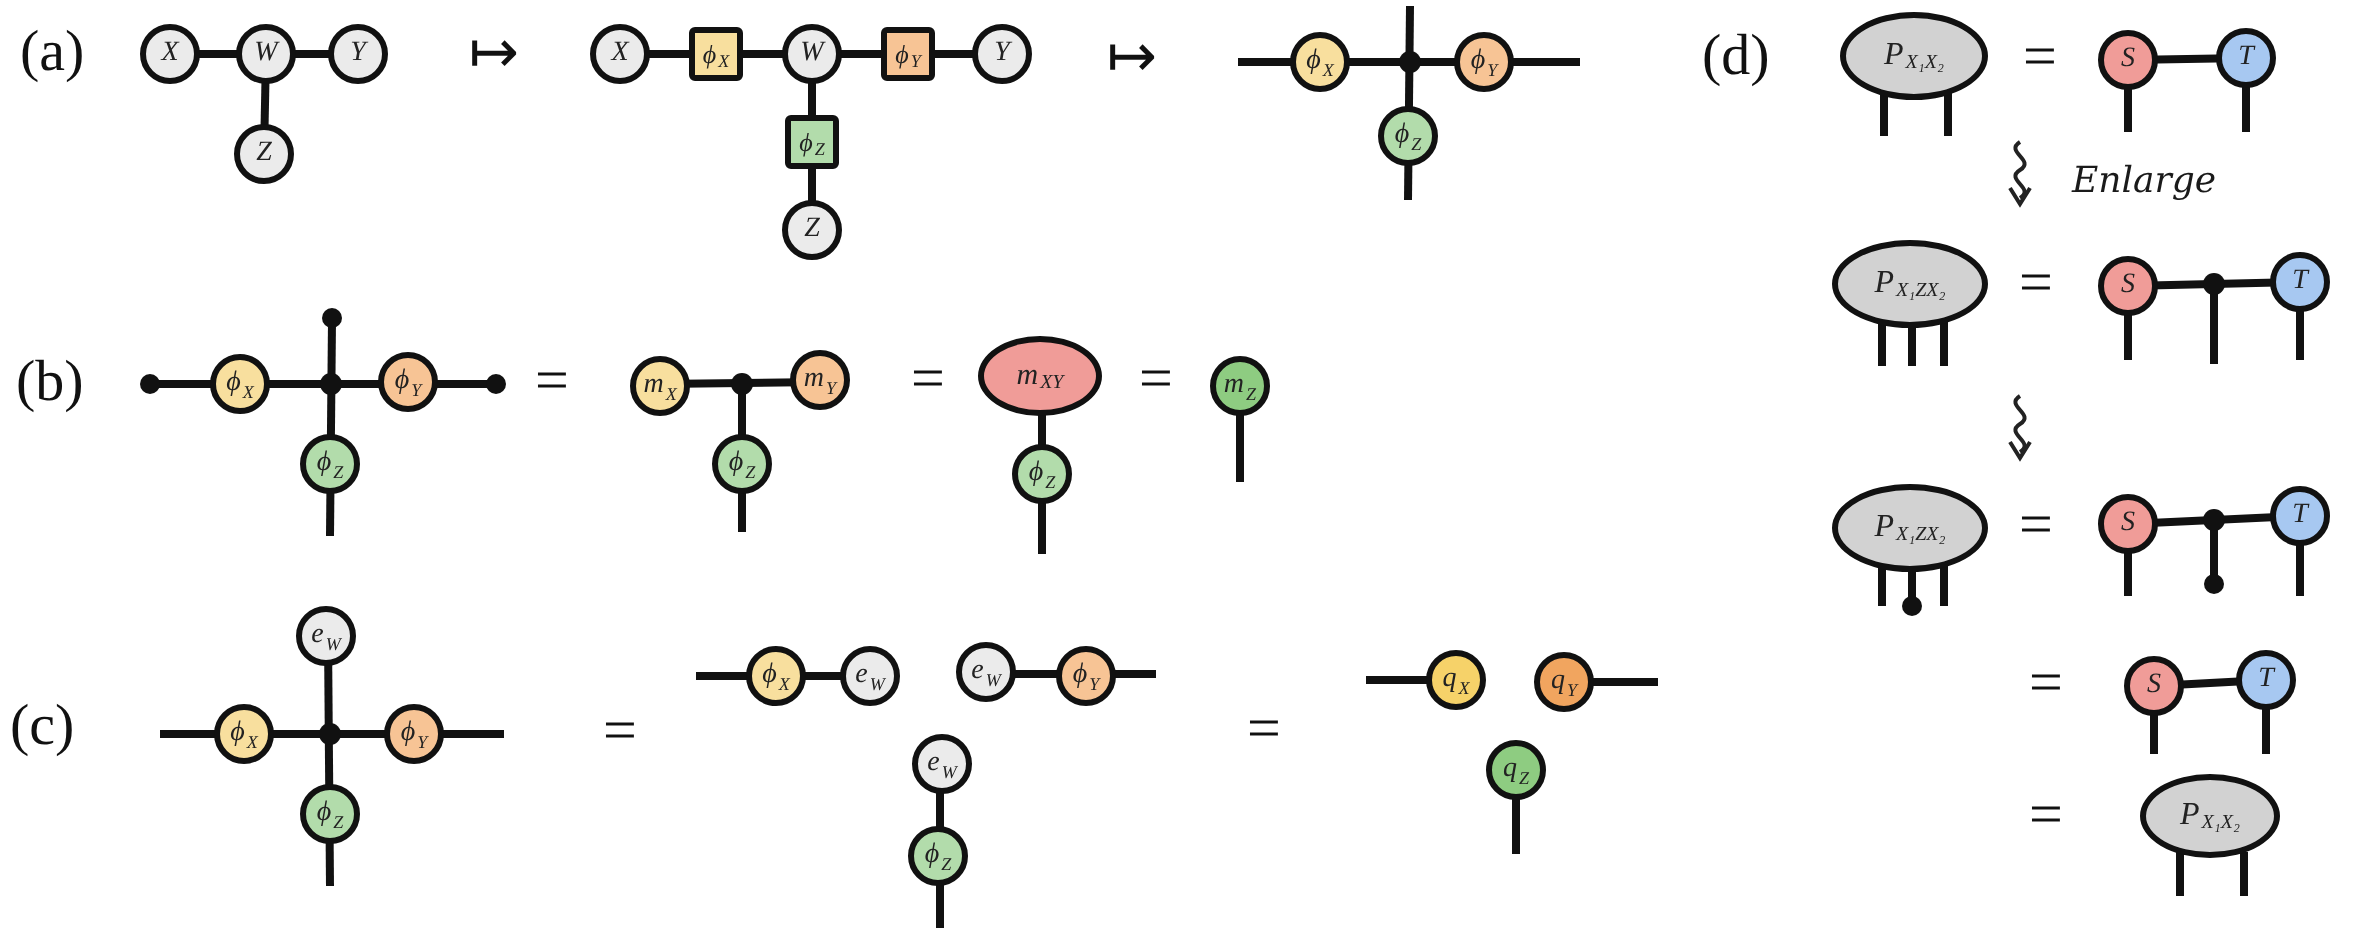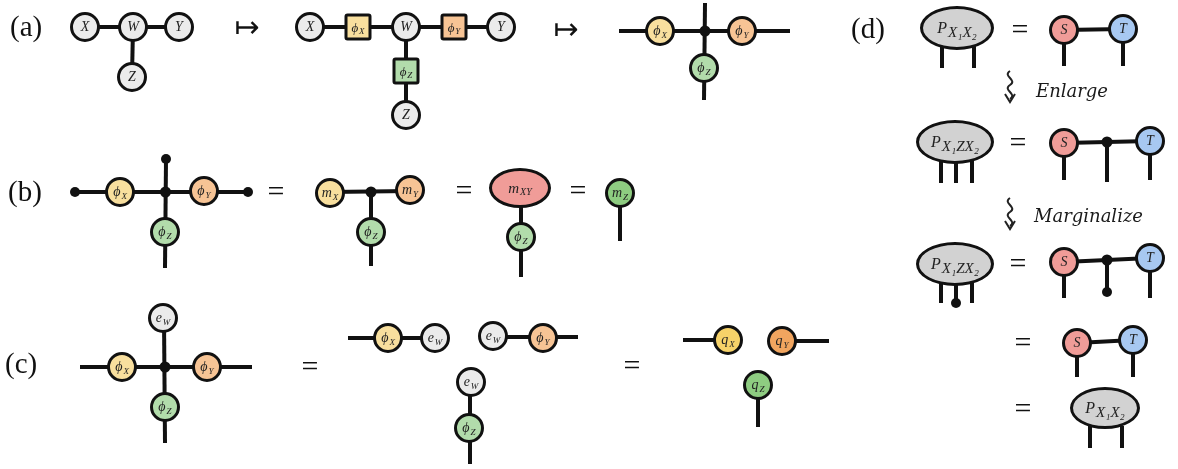--- a/index.html
+++ b/index.html
@@ -10,21 +10,21 @@
         justify-content:center;border:3.5px solid #111;box-sizing:border-box;z-index:2;
         font-style:italic;color:#222;background:#ebebeb;font-family:"Liberation Serif",serif;}
   .circle{width:30px;height:30px;border-radius:50%;font-size:14px;}
   .sq{width:27px;height:27px;border-radius:3px;font-size:13px;}
   .ell-m{width:62px;height:40px;border-radius:50%;font-size:15px;}
   .ell-p{width:74px;height:44px;border-radius:50%;font-size:16px;background:#d2d2d2;}
   .ell-p2{width:78px;height:44px;border-radius:50%;font-size:16px;background:#d2d2d2;}
   .ell-p3{width:70px;height:42px;border-radius:50%;font-size:16px;background:#d2d2d2;}
   .nm{line-height:1;}
   .ns{line-height:1;font-size:9px;transform:translateY(4px);margin-left:1px;}
-  .ell-p .ns,.ell-p2 .ns,.ell-p3 .ns{font-size:15px;}
+  .ell-p .ns,.ell-p2 .ns,.ell-p3 .ns{font-size:10px;}
   .ell-m .ns{font-size:10px;}
   .c-gray{background:#ebebeb;}
   .c-yellow{background:#f8df9e;}
   .c-yellow2{background:#f6d269;}
   .c-orange{background:#f7c495;}
   .c-orange2{background:#f1a55f;}
   .c-green{background:#b2dcab;}
   .c-green2{background:#8ecc81;}
   .c-pink{background:#f09c98;}
   .c-blue{background:#a7c8f1;}
@@ -136,21 +136,20 @@
   <div class="op" style="left:578px;top:190px">=</div>
   <div class="op" style="left:310px;top:366px">=</div>
   <div class="op" style="left:632px;top:365px">=</div>
   <div class="op" style="left:1020px;top:29px">=</div>
   <div class="op" style="left:1018px;top:142px">=</div>
   <div class="op" style="left:1018px;top:263px">=</div>
   <div class="op" style="left:1023px;top:342px">=</div>
   <div class="op" style="left:1023px;top:408px">=</div>
 
   <div class="arrow-label" style="left:1036px;top:80px">Enlarge</div>
-  <div class="arrow-label" style="left:1034px;top:205px">Marginalize</div>
 
   <div class="node circle c-gray" style="left:85px;top:27px">
       <span class="nm">X</span>
     </div>
   <div class="node circle c-gray" style="left:133px;top:27px">
       <span class="nm">W</span>
     </div>
   <div class="node circle c-gray" style="left:179px;top:27px">
       <span class="nm">Y</span>
     </div>

